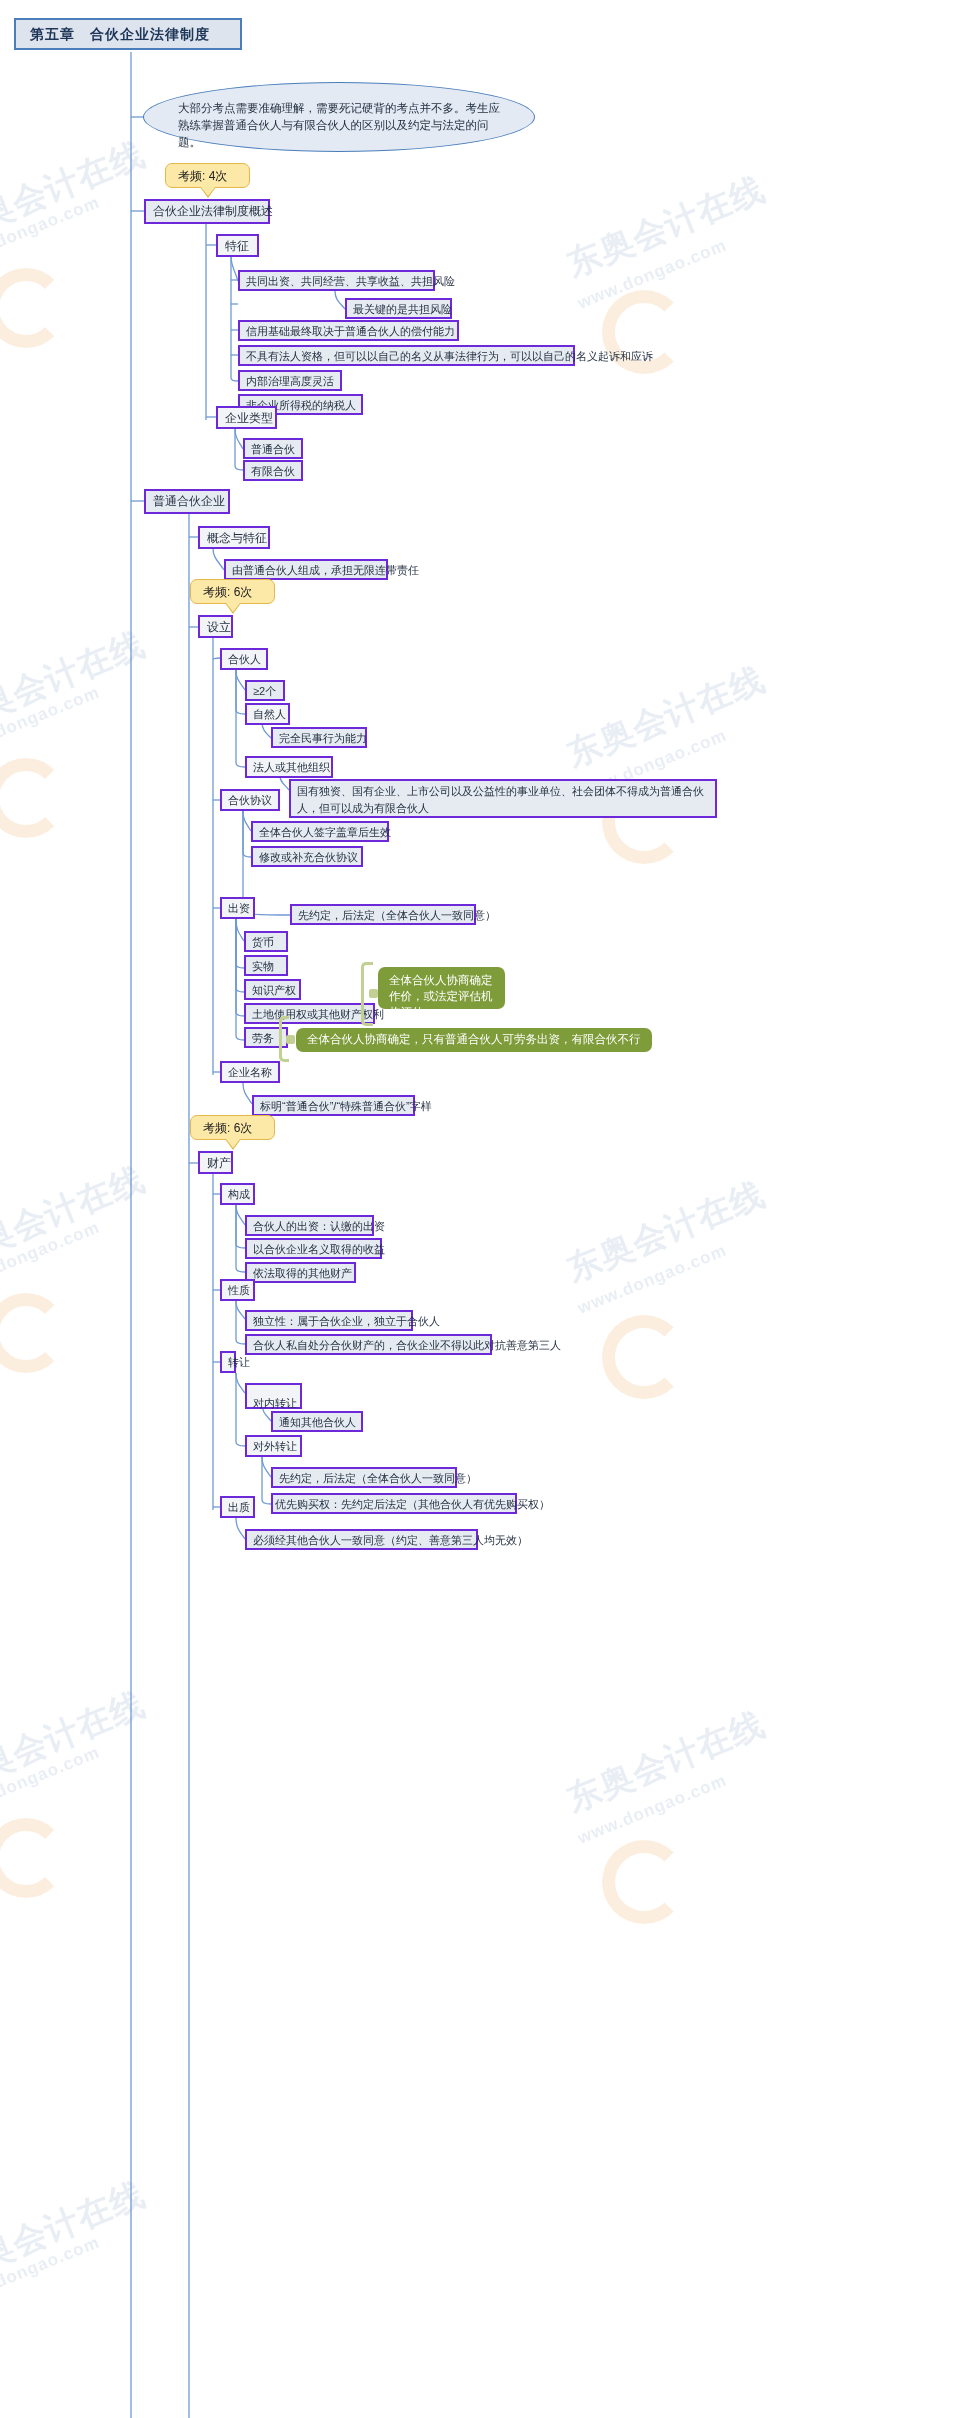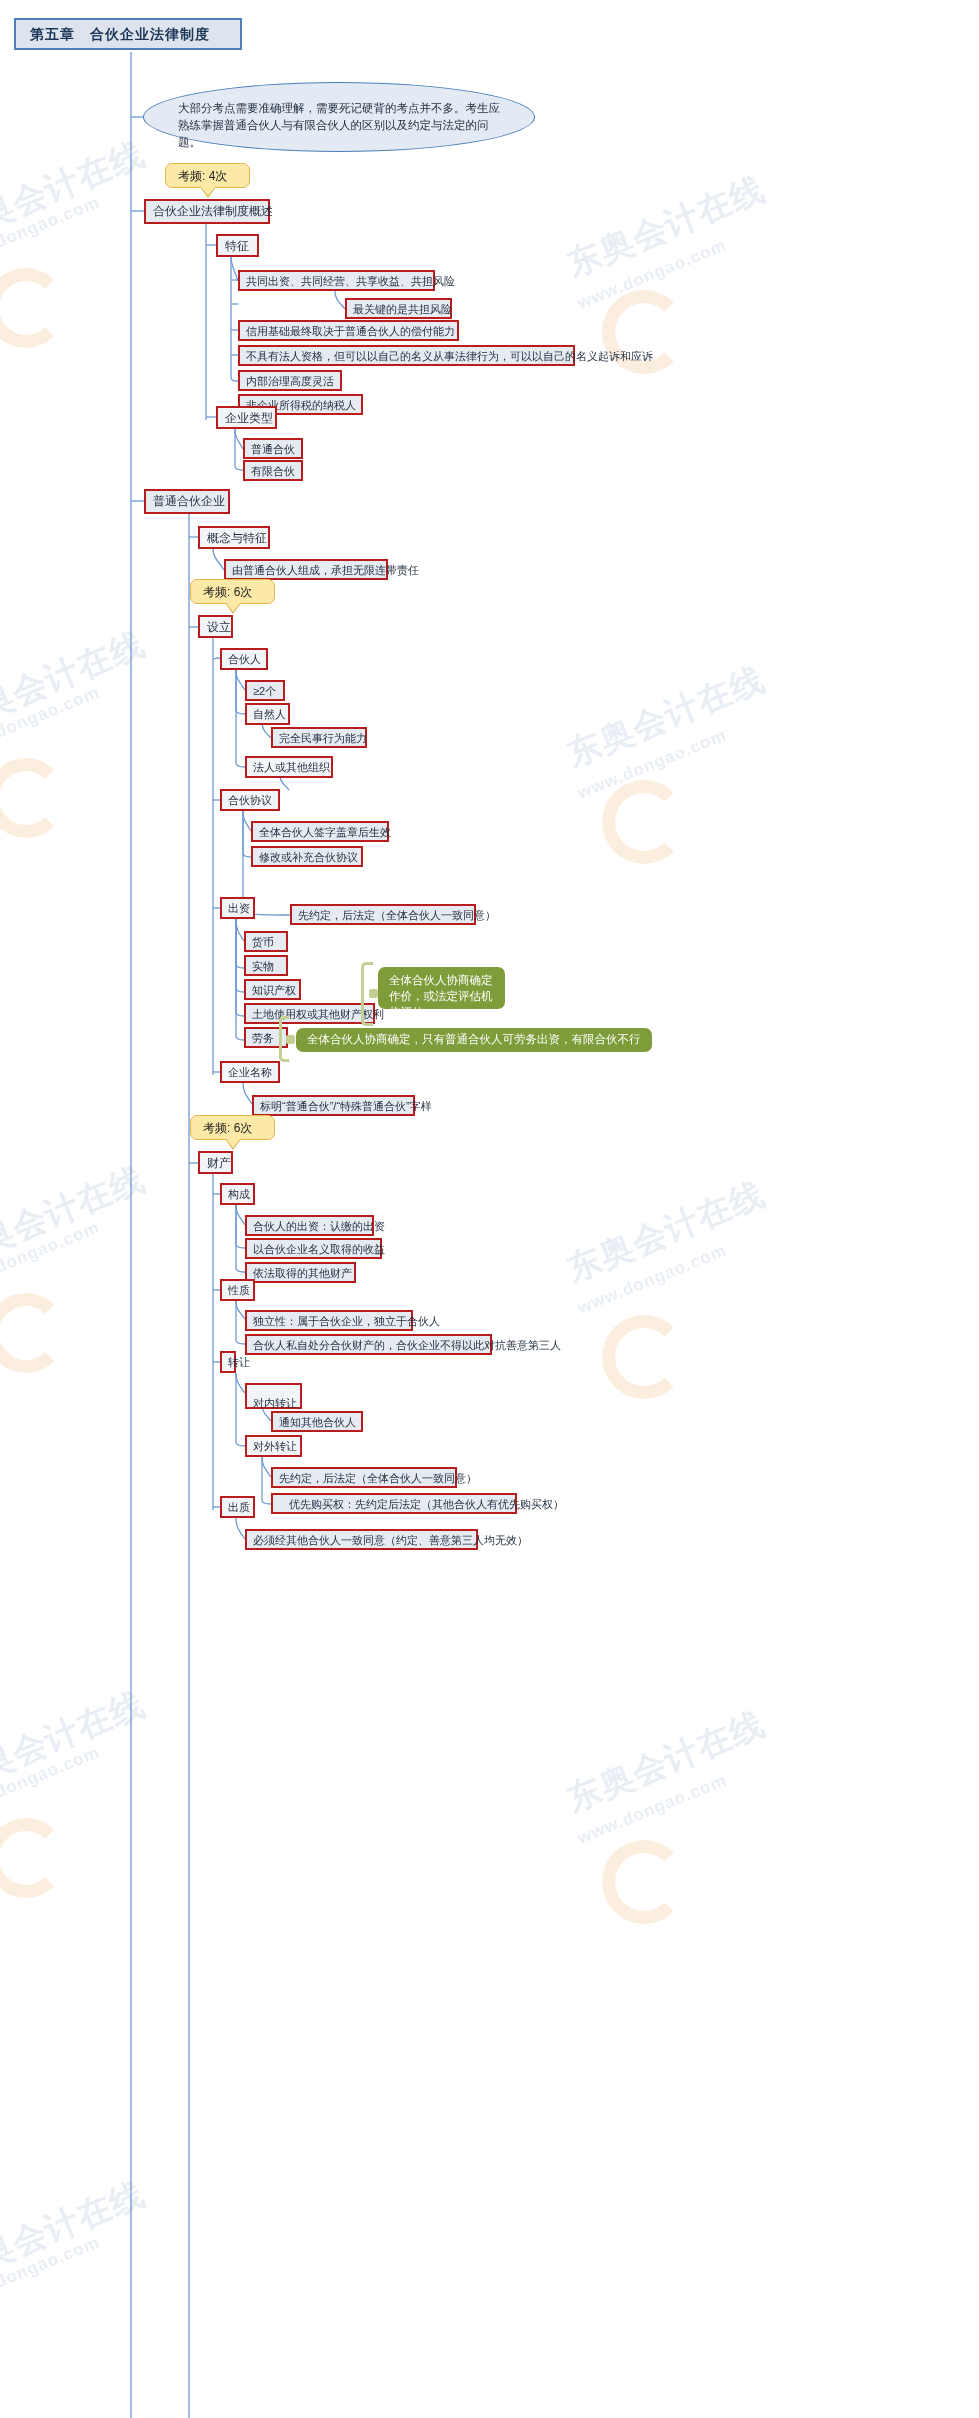--- a/index.html
+++ b/index.html
@@ -39,21 +39,21 @@
     border-color:#fbe6cf;
     border-right-color:transparent;
   }
   
   #links{position:absolute;left:0;top:0;width:979px;height:2418px;}
   
   .node{
     position:absolute;
     box-sizing:border-box;
     background:#e6ebf2;
-    border:2px solid #b91c1c;
+    border:2px solid #6d28d9;
     color:#1f2c3d;
     font-size:12px;
     line-height:15px;
     padding:3px 7px;
     white-space:nowrap;
   }
   .node.plain{
     background:#f2f4f7;
   }
   .node.multiline{white-space:normal;}
@@ -291,20 +291,21 @@
 
   <div class="callout" style="left:190px;top:579px;width:85px;height:25px;">考频: 6次</div>
 
   <div class="node plain" style="left:198px;top:615px;width:35px;height:23px;">设立</div>
 
   <div class="node plain" style="left:220px;top:648px;width:48px;height:22px;font-size:11px;padding:2px 6px;">合伙人</div>
   <div class="node" style="left:245px;top:680px;width:40px;height:21px;font-size:11px;padding:2px 6px;">≥2个</div>
   <div class="node plain" style="left:245px;top:703px;width:45px;height:22px;font-size:11px;padding:2px 6px;">自然人</div>
   <div class="node" style="left:271px;top:727px;width:96px;height:21px;font-size:11px;padding:2px 6px;">完全民事行为能力</div>
   <div class="node plain" style="left:245px;top:756px;width:88px;height:22px;font-size:11px;padding:2px 6px;">法人或其他组织</div>
+  <div class="node multiline" style="left:289px;top:779px;width:428px;height:39px;font-size:11px;line-height:17px;padding:2px 6px;">国有独资、国有企业、上市公司以及公益性的事业单位、社会团体不得成为普通合伙人，但可以成为有限合伙人</div>
 
   <div class="node plain" style="left:220px;top:789px;width:60px;height:22px;font-size:11px;padding:2px 6px;">合伙协议</div>
   <div class="node" style="left:251px;top:821px;width:138px;height:21px;font-size:11px;padding:2px 6px;">全体合伙人签字盖章后生效</div>
   <div class="node" style="left:251px;top:846px;width:112px;height:21px;font-size:11px;padding:2px 6px;">修改或补充合伙协议</div>
   <div class="node" style="left:290px;top:904px;width:186px;height:21px;font-size:11px;padding:2px 6px;">先约定，后法定（全体合伙人一致同意）</div>
 
   <div class="node plain" style="left:220px;top:897px;width:35px;height:22px;font-size:11px;padding:2px 6px;">出资</div>
   <div class="node" style="left:244px;top:931px;width:44px;height:21px;font-size:11px;padding:2px 6px;">货币</div>
   <div class="node" style="left:244px;top:955px;width:44px;height:21px;font-size:11px;padding:2px 6px;">实物</div>
   <div class="node" style="left:244px;top:979px;width:57px;height:21px;font-size:11px;padding:2px 6px;">知识产权</div>
@@ -333,18 +334,18 @@
 
   <div class="node plain" style="left:220px;top:1279px;width:35px;height:22px;font-size:11px;padding:2px 6px;">性质</div>
   <div class="node" style="left:245px;top:1310px;width:168px;height:21px;font-size:11px;padding:2px 6px;">独立性：属于合伙企业，独立于合伙人</div>
   <div class="node" style="left:245px;top:1334px;width:247px;height:21px;font-size:11px;padding:2px 6px;">合伙人私自处分合伙财产的，合伙企业不得以此对抗善意第三人</div>
 
   <div class="node plain" style="left:220px;top:1351px;width:15px;height:22px;font-size:11px;padding:2px 6px;">转让</div>
   <div class="node plain" style="left:245px;top:1383px;width:57px;height:22px;font-size:11px;padding:11px 6px;">对内转让</div>
   <div class="node" style="left:271px;top:1411px;width:92px;height:21px;font-size:11px;padding:2px 6px;">通知其他合伙人</div>
   <div class="node plain" style="left:245px;top:1435px;width:57px;height:22px;font-size:11px;padding:2px 6px;">对外转让</div>
   <div class="node" style="left:271px;top:1467px;width:186px;height:21px;font-size:11px;padding:2px 6px;">先约定，后法定（全体合伙人一致同意）</div>
-  <div class="node" style="left:271px;top:1493px;width:246px;height:21px;font-size:11px;padding:2px 16px;">优先购买权：先约定后法定（其他合伙人有优先购买权）</div>
+  <div class="node" style="left:271px;top:1493px;width:246px;height:21px;font-size:11px;padding:2px 2px;">优先购买权：先约定后法定（其他合伙人有优先购买权）</div>
 
   <div class="node plain" style="left:220px;top:1496px;width:35px;height:22px;font-size:11px;padding:2px 6px;">出质</div>
   <div class="node" style="left:245px;top:1529px;width:233px;height:21px;font-size:11px;padding:2px 6px;text-align:center;">必须经其他合伙人一致同意（约定、善意第三人均无效）</div>
 
 </div>
 
 </body></html>

